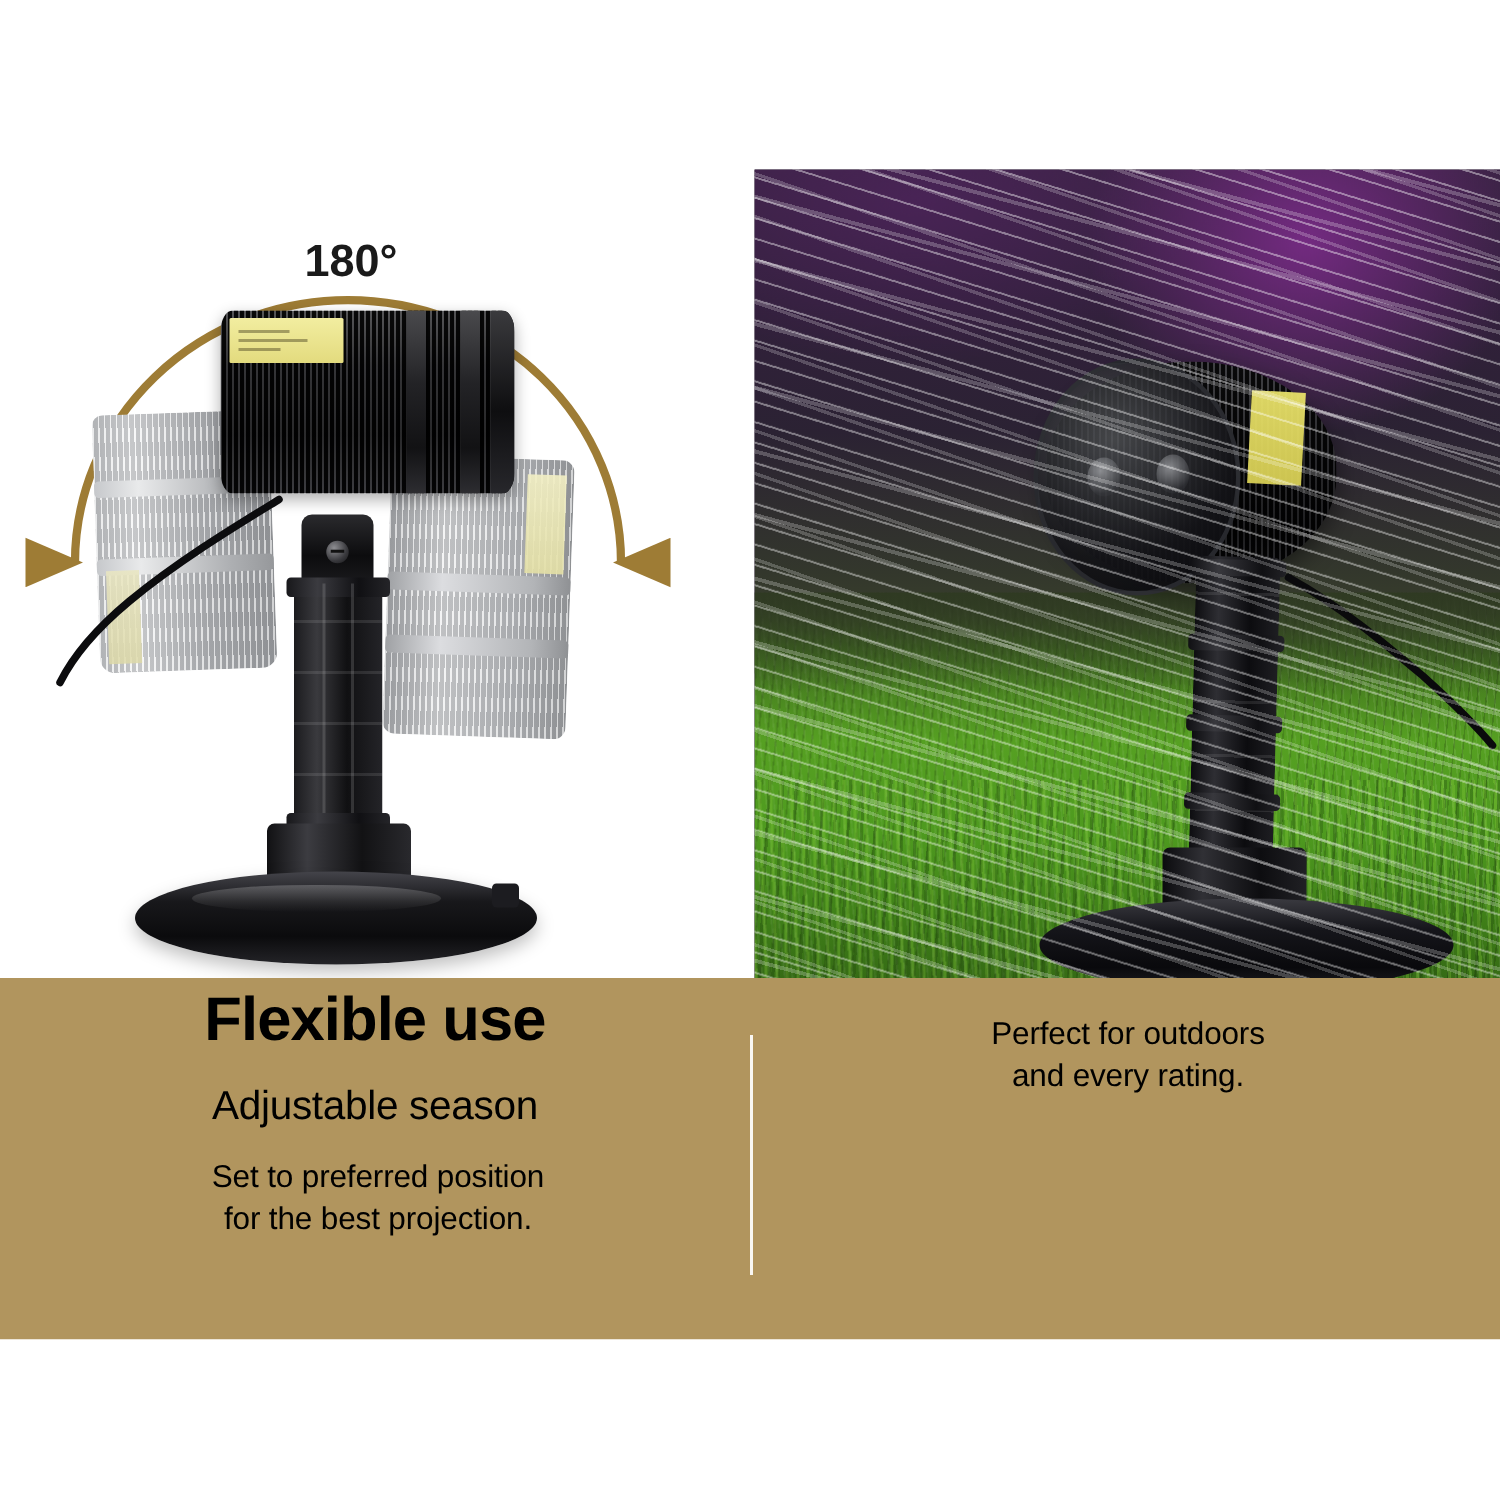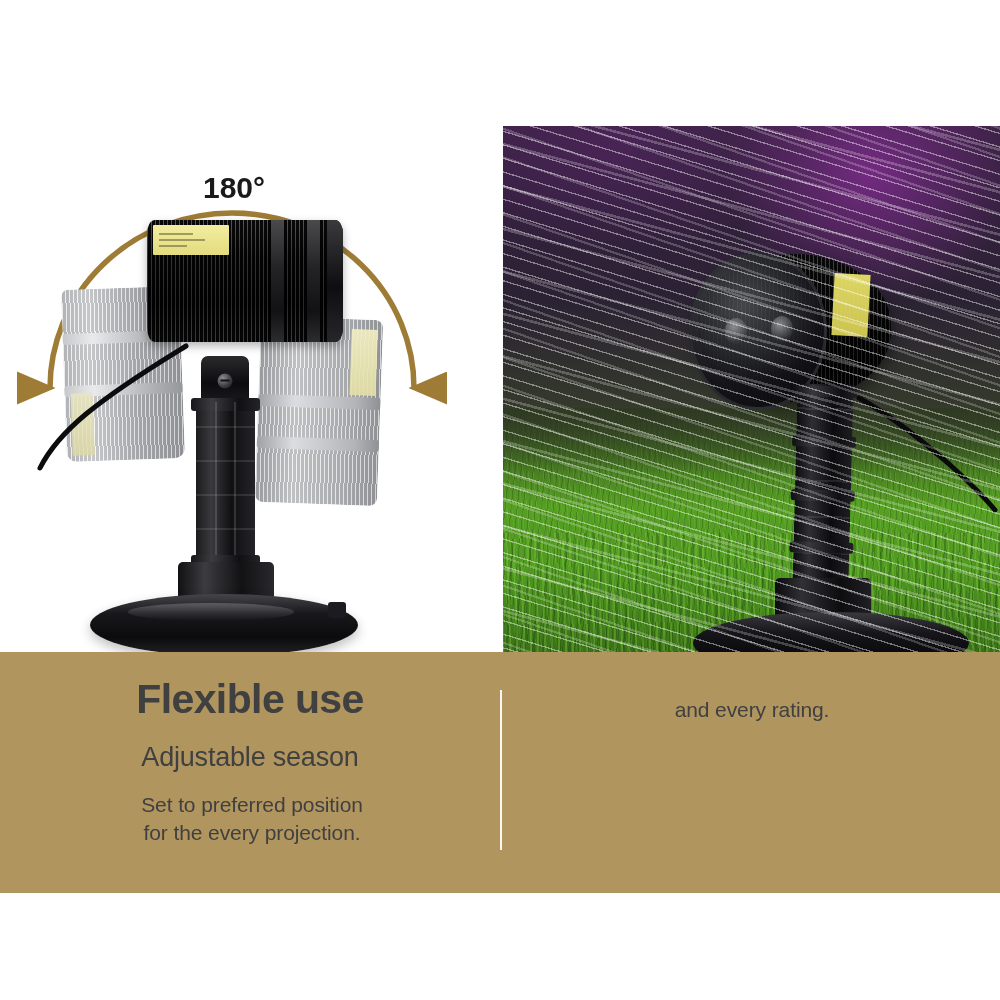--- a/index.html
+++ b/index.html
@@ -15,21 +15,21 @@
     position: relative;
     width: 1000px;
     height: 1000px;
     background: #ffffff;
     overflow: hidden;
   }
 
   
   .panels {
     position: absolute;
-    left: 0; top: 16px;
+    left: 0; top: 3px;
     width: 1000px;
     height: 832px;
   }
 
   
   .panel-left {
     position: absolute;
     left: 0; top: 0;
     width: 500px; height: 652px;
     background: #ffffff;
@@ -420,23 +420,23 @@
     left: 0; top: 0;
     width: 100%; height: 100%;
     display: flex;
   }
   .caption {
     flex: 1 1 50%;
     position: relative;
     display: flex;
     flex-direction: column;
     align-items: center;
-    color: #404040;
+    color: #000000;
     text-align: center;
-    padding-top: 26px;
+    padding-top: 6px;
     box-sizing: border-box;
   }
   .headline {
     font-size: 41px;
     font-weight: bold;
     line-height: 1.06;
     letter-spacing: -0.6px;
     margin: 0;
   }
   .subhead {
@@ -568,26 +568,27 @@
   </div>
 
   <div class="band">
     <div class="band-inner">
 
       <div class="caption">
         <div class="headline">Flexible use</div>
         <div class="subhead">Adjustable season</div>
         <div class="blurb">
           <div>Set to preferred position</div>
-          <div>for the every projection.</div>
+          <div>for the best projection.</div>
         </div>
       </div>
 
       <div class="caption">
         <div class="blurb">
+          <div>Perfect for outdoors</div>
           <div>and every rating.</div>
         </div>
       </div>
 
     </div>
   </div>
 
   <div class="divider"></div>
   <div class="footer-white"></div>
 </div>

